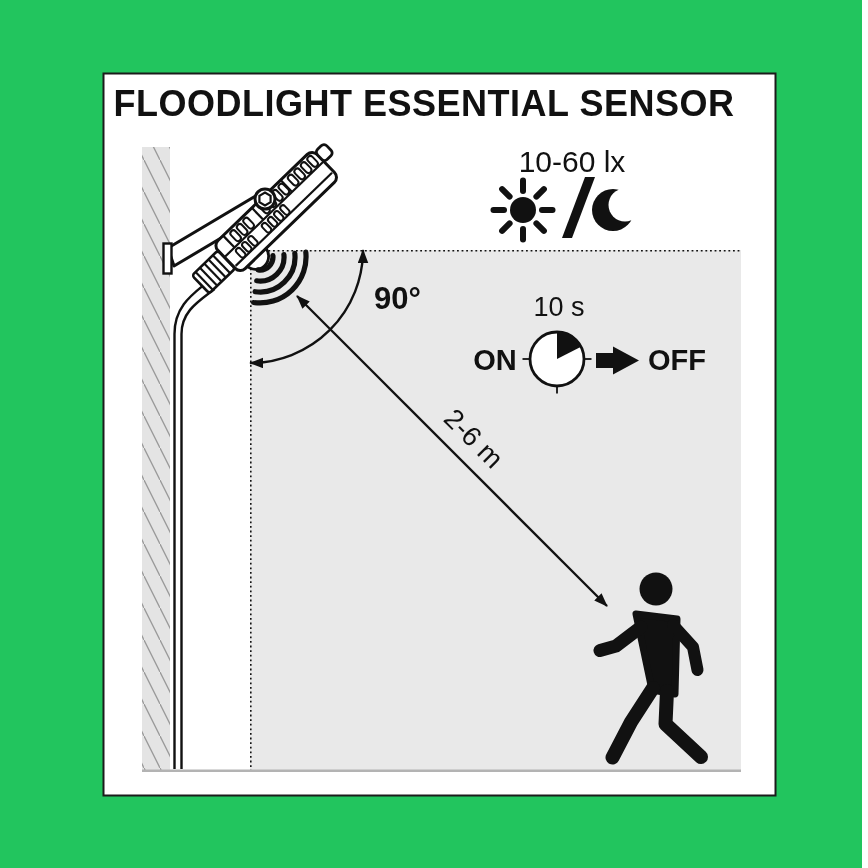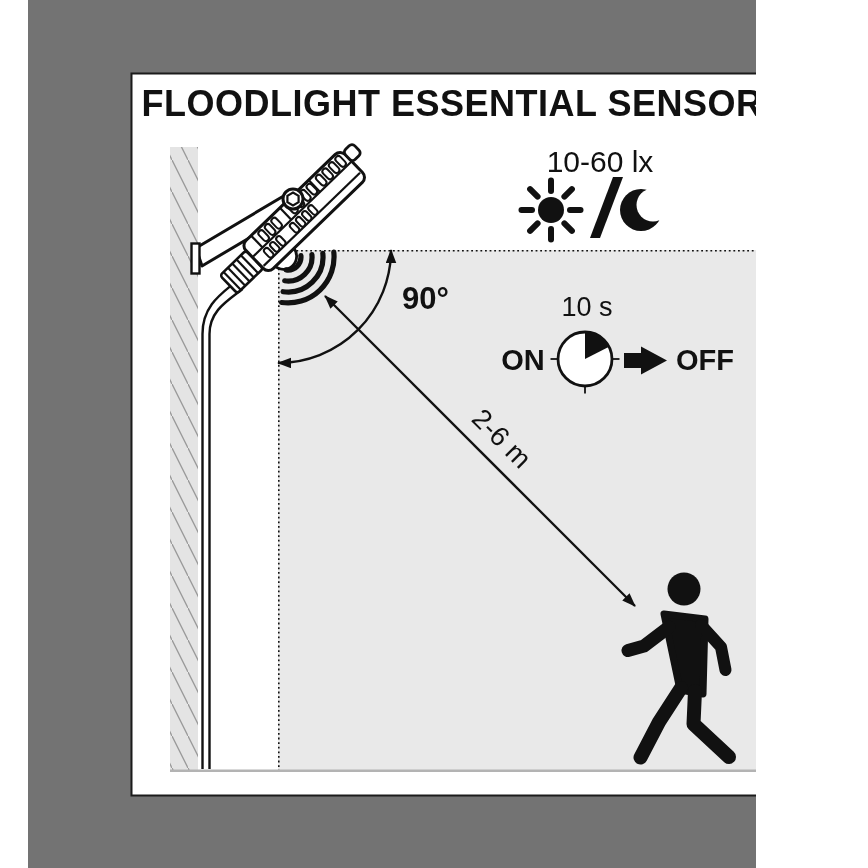--- a/index.html
+++ b/index.html
@@ -1,17 +1,17 @@
 <!DOCTYPE html>
 <html><head>
 <meta charset="utf-8">
 <style>
   html,body{margin:0;padding:0;background:#ffffff;}
-  #stage{position:relative;width:728px;height:868px;background:#737373;overflow:hidden;
-         font-family:"Liberation Sans", sans-serif;margin-left:28px;}
+  #stage{position:relative;width:862px;height:868px;background:#22c55e;overflow:hidden;
+         font-family:"Liberation Sans", sans-serif;}
   svg{position:absolute;left:0;top:0;}
   text{fill:#111111;}
   .t-title{font-size:36px;font-weight:bold;letter-spacing:0.5px;}
   .t-reg{font-size:30px;}
   .t-reg-sm{font-size:27px;}
   .t-bold{font-size:29px;font-weight:bold;}
   .t-angle{font-size:31px;font-weight:bold;}
   .t-dist{font-size:27.5px;}
   .ln{stroke:#111111;fill:none;}
   .fill-dark{fill:#111111;stroke:none;}

